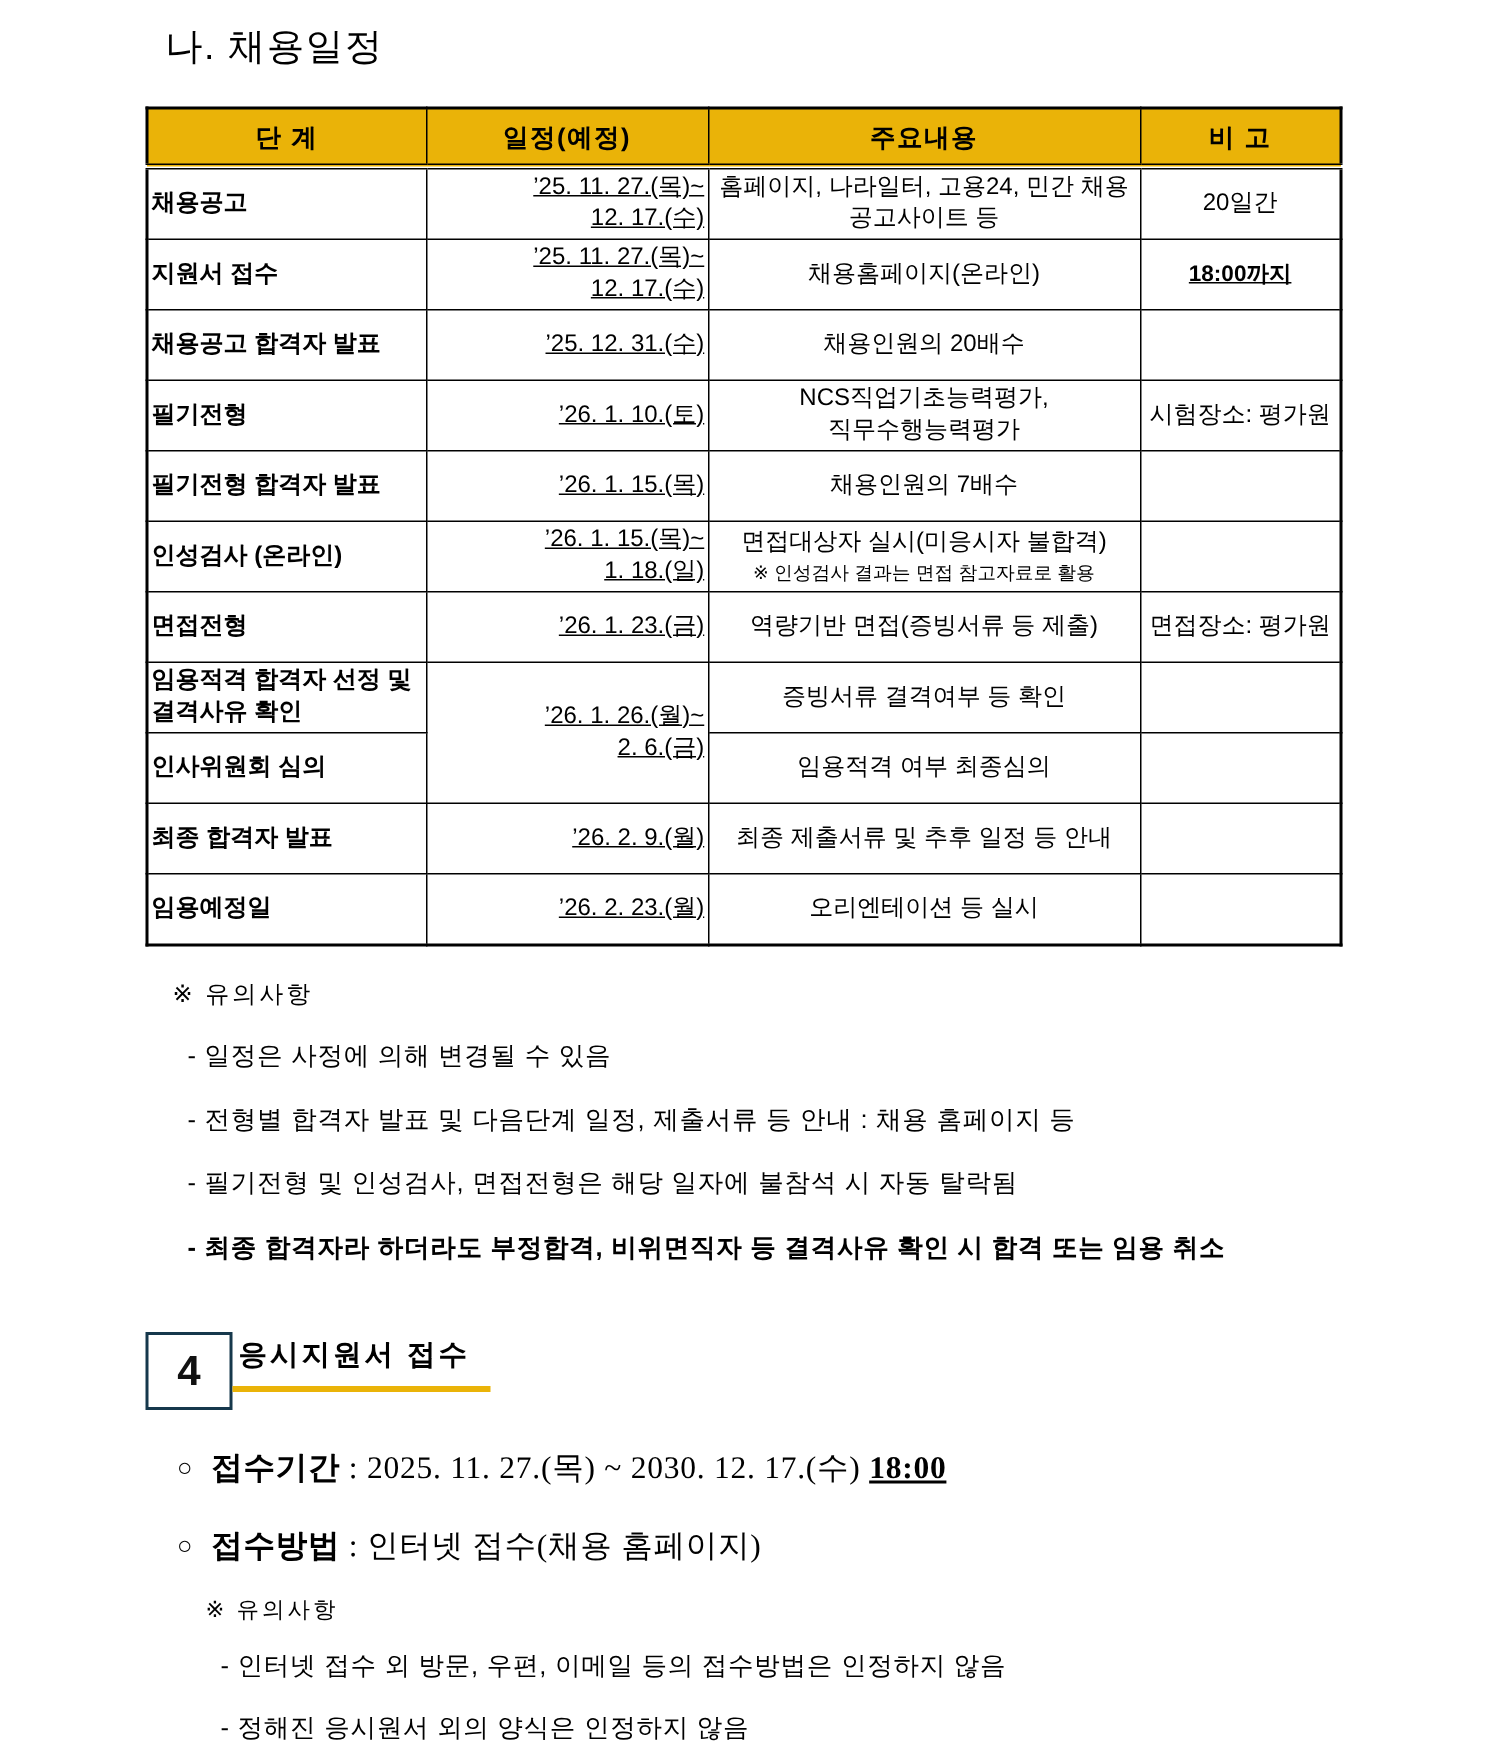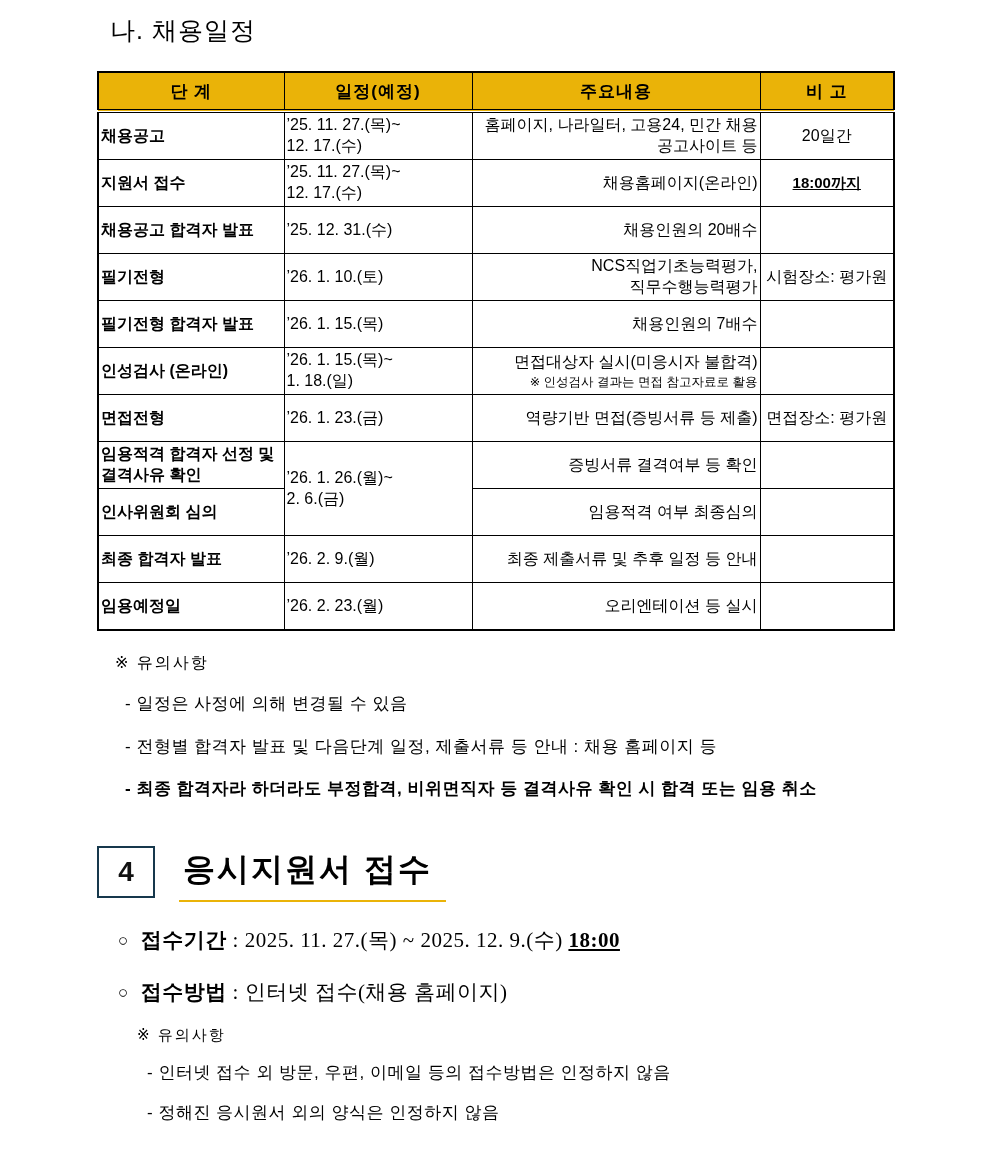--- a/index.html
+++ b/index.html
@@ -22,43 +22,43 @@
   table.sched col.c-remark{width:134px;}
   table.sched th{
     background:#eab308;border:1px solid #000;border-bottom:4px double #000;
     height:34px;font-size:17px;font-weight:bold;letter-spacing:1px;text-align:center;
   }
   table.sched td{
     border:1px solid #000;height:44px;font-size:16px;padding:1px 2px;
     vertical-align:middle;line-height:1.3;
   }
   td.stage{text-align:left;font-weight:bold;}
-  td.date{text-align:left;}
-  td.content{text-align:right;padding-left:8px;}
+  td.date{text-align:right;text-decoration:underline;}
+  td.content{text-align:center;padding-left:8px;}
   td.remark{text-align:center;font-size:14px;}
   .bold-underline{font-weight:bold;text-decoration:underline;font-size:15px;}
   .cell-note{font-size:12.5px;margin-top:1px;}
   
   .notes{margin:22px 0 0 115px;width:800px;}
   .notes-title{font-size:16px;letter-spacing:2px;}
   .notes-item{
     margin:17px 0 0 10px;font-size:17px;line-height:1.5;letter-spacing:.5px;
     padding-left:20px;text-indent:-20px;
   }
   .notes-item.bold{font-weight:bold;}
   
   .sec4{margin:44px 0 0 97px;display:flex;align-items:flex-start;}
   .sec4-numbox{
     width:54px;height:48px;border:2px solid #16384c;background:#fff;
     display:flex;align-items:center;justify-content:center;
     font-size:28px;font-weight:bold;color:#111;
   }
   .sec4-title{
-    margin-left:24px;font-size:32px;font-weight:bold;letter-spacing:2px;
-    padding:2px 14px 8px 4px;border-bottom:2px solid #eab308;
+    font-size:19px;font-weight:bold;letter-spacing:2px;
+    padding:2px 14px 8px 4px;border-bottom:4px solid #eab308;
   }
   .serif-line{
     font-family:"Liberation Serif","DejaVu Serif",serif;
     font-size:21px;margin:24px 0 0 118px;letter-spacing:.5px;
   }
   .serif-line .lbl{font-weight:bold;}
   .serif-line .time{font-weight:bold;text-decoration:underline;}
   .bullet{font-size:17px;margin-right:12px;vertical-align:1px;}
   .sub-notes-title{margin:20px 0 0 137px;font-size:15px;letter-spacing:2px;}
   .sub-note{
@@ -170,30 +170,31 @@
       <td class="content">오리엔테이션 등 실시</td>
       <td class="remark"></td>
     </tr>
   </tbody>
 </table>
 
 <div class="notes">
   <div class="notes-title">※ 유의사항</div>
   <div class="notes-item">- 일정은 사정에 의해 변경될 수 있음</div>
   <div class="notes-item">- 전형별 합격자 발표 및 다음단계 일정, 제출서류 등 안내 : 채용 홈페이지 등</div>
+  <div class="notes-item">- 필기전형 및 인성검사, 면접전형은 해당 일자에 불참석 시 자동 탈락됨</div>
   <div class="notes-item bold">- 최종 합격자라 하더라도 부정합격, 비위면직자 등 결격사유 확인 시 합격 또는 임용 취소</div>
 </div>
 
 <div class="sec4">
   <div class="sec4-numbox">4</div>
   <div class="sec4-title">응시지원서 접수</div>
 </div>
 
 <div class="serif-line">
-  <span class="bullet">○</span><span class="lbl">접수기간</span><span> : </span><span>2025. 11. 27.(목) ~ 2025. 12. 9.(수) </span><span class="time">18:00</span>
+  <span class="bullet">○</span><span class="lbl">접수기간</span><span> : </span><span>2025. 11. 27.(목) ~ 2030. 12. 17.(수) </span><span class="time">18:00</span>
 </div>
 
 <div class="serif-line">
   <span class="bullet">○</span><span class="lbl">접수방법</span><span> : </span><span>인터넷 접수(채용 홈페이지)</span>
 </div>
 
 <div class="sub-notes-title">※ 유의사항</div>
 <div class="sub-note">- 인터넷 접수 외 방문, 우편, 이메일 등의 접수방법은 인정하지 않음</div>
 <div class="sub-note">- 정해진 응시원서 외의 양식은 인정하지 않음</div>
 

